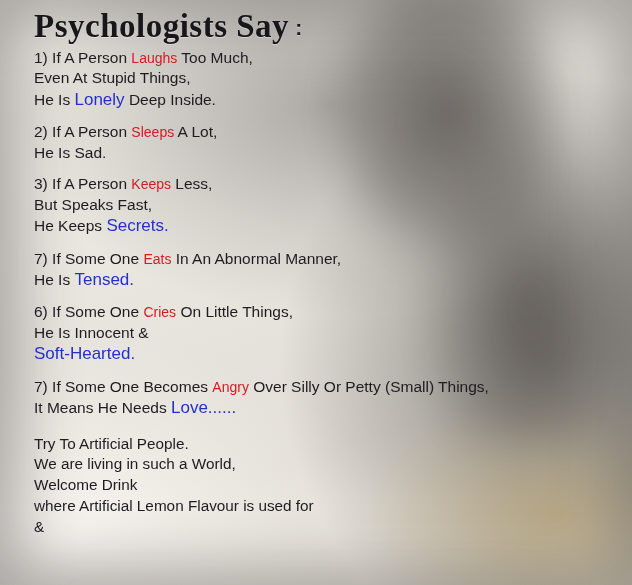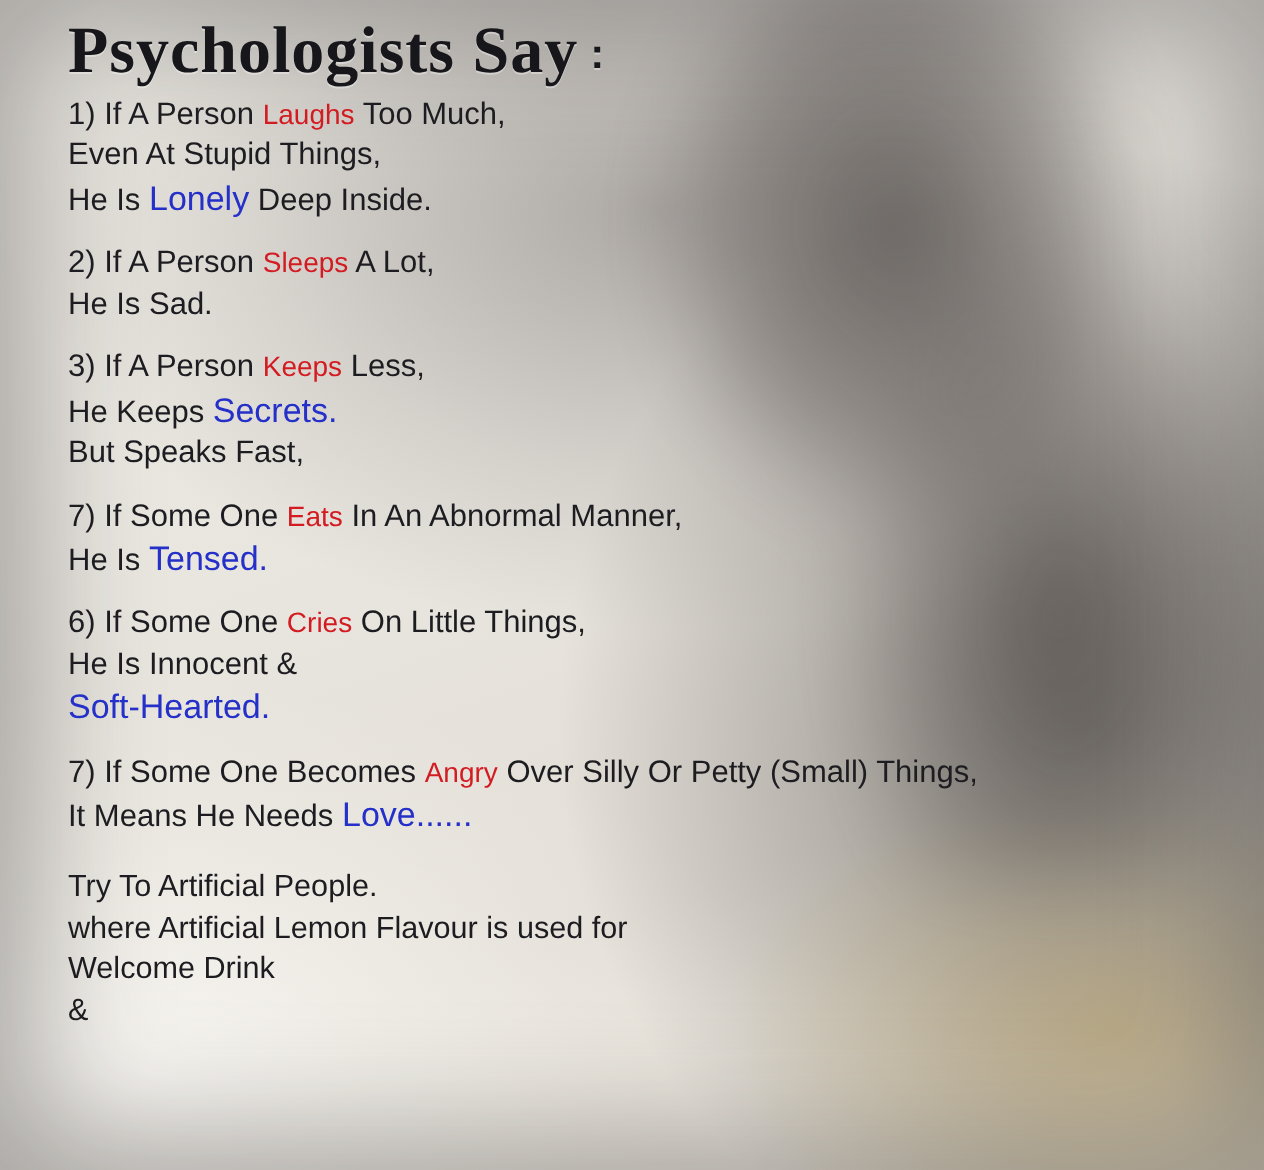--- a/index.html
+++ b/index.html
@@ -112,39 +112,40 @@
           <span class="line"><span>1) If A Person </span><span class="hl-red">Laughs</span><span> Too Much,</span></span>
           <span class="line"><span>Even At Stupid Things,</span></span>
           <span class="line"><span>He Is </span><span class="hl-blue">Lonely</span><span> Deep Inside.</span></span>
         </p>
         <p class="item">
           <span class="line"><span>2) If A Person </span><span class="hl-red">Sleeps</span><span> A Lot,</span></span>
           <span class="line"><span>He Is Sad.</span></span>
         </p>
         <p class="item">
           <span class="line"><span>3) If A Person </span><span class="hl-red">Keeps</span><span> Less,</span></span>
+          <span class="line"><span>But Speaks Fast,</span></span>
           <span class="line"><span>He Keeps </span><span class="hl-blue">Secrets.</span></span>
-          <span class="line"><span>But Speaks Fast,</span></span>
         </p>
         <p class="item">
           <span class="line"><span>7) If Some One </span><span class="hl-red">Eats</span><span> In An Abnormal Manner,</span></span>
           <span class="line"><span>He Is </span><span class="hl-blue">Tensed.</span></span>
         </p>
         <p class="item">
           <span class="line"><span>6) If Some One </span><span class="hl-red">Cries</span><span> On Little Things,</span></span>
           <span class="line"><span>He Is Innocent &amp;</span></span>
           <span class="line"><span class="hl-blue">Soft-Hearted.</span></span>
         </p>
         <p class="item">
           <span class="line"><span>7) If Some One Becomes </span><span class="hl-red">Angry</span><span> Over Silly Or Petty (Small) Things,</span></span>
           <span class="line"><span>It Means He Needs </span><span class="hl-blue">Love......</span></span>
         </p>
       </div>
 
     <div id="outro" class="outro">
         <span class="line">Try To Artificial People.</span>
+        <span class="line">We are living in such a World,</span>
+        <span class="line">Welcome Drink</span>
         <span class="line">where Artificial Lemon Flavour is used for</span>
-        <span class="line">Welcome Drink</span>
         <span class="line">&amp;</span>
       </div>
 
   </div>
 </div>
 
 </body></html>

